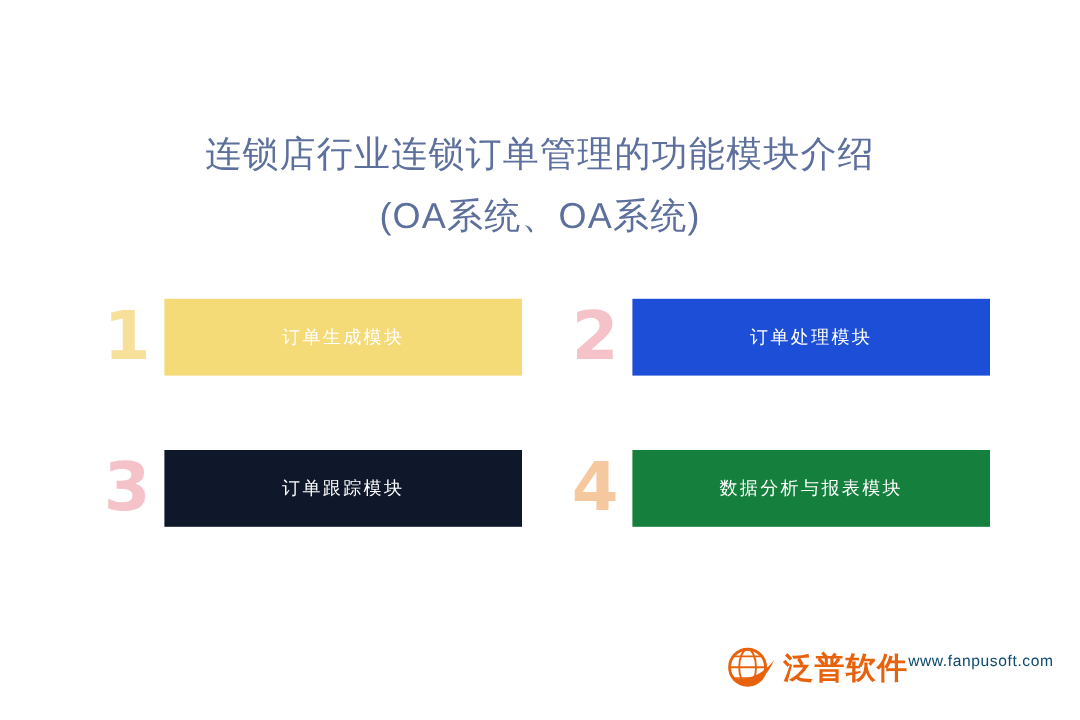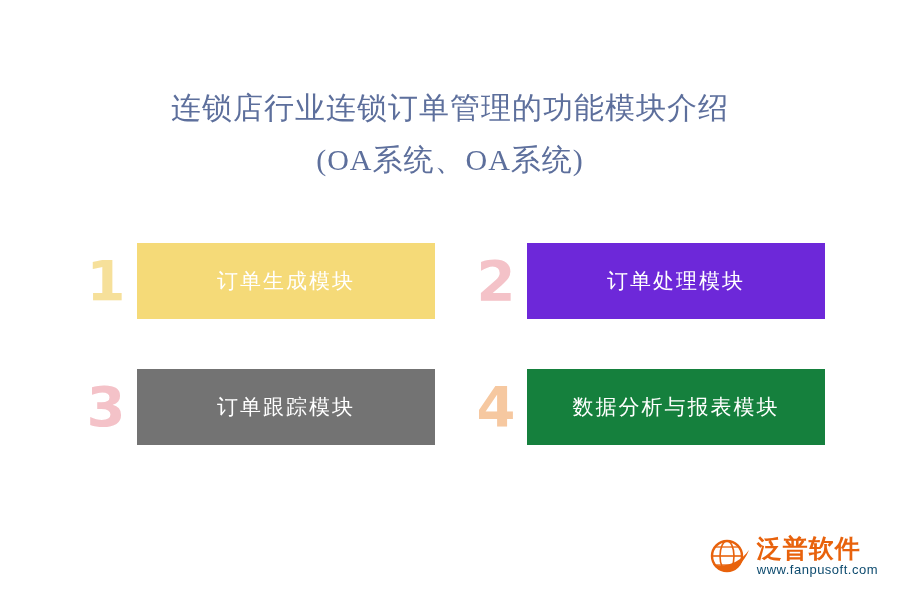--- a/index.html
+++ b/index.html
@@ -15,29 +15,29 @@
   }
   .slide {
     position: relative;
     width: 900px;
     height: 600px;
     background: #ffffff;
     box-sizing: border-box;
   }
   .title-block {
     position: absolute;
-    top: 82px;
+    top: 103px;
     left: 0;
     width: 900px;
     text-align: center;
     color: #5d6f9c;
     font-size: 30px;
     line-height: 52px;
     letter-spacing: 1px;
-    font-family: Liberation Serif, serif;
+    font-family: Liberation Sans, sans-serif;
   }
   .title-line {
     display: block;
     white-space: nowrap;
   }
   .cards {
     position: absolute;
     top: 236px;
     left: 0;
     width: 900px;
@@ -62,46 +62,46 @@
     width: 62px;
     flex: 0 0 62px;
     text-align: center;
     font-size: 56px;
     line-height: 90px;
     font-family: "DejaVu Sans", sans-serif;
     font-weight: bold;
   }
   .card-bar {
     flex: 1 1 auto;
-    height: 76px;
+    height: 64px;
     display: flex;
     align-items: center;
     justify-content: center;
     color: #ffffff;
-    font-size: 21px;
+    font-size: 15px;
     letter-spacing: 2px;
     font-family: "DejaVu Sans", sans-serif;
   }
   .logo {
     position: absolute;
     right: 22px;
     bottom: 22px;
     display: flex;
     flex-direction: row;
     align-items: center;
   }
   .logo-mark {
     width: 44px;
     height: 44px;
     margin-right: 6px;
     flex: 0 0 44px;
   }
   .logo-text {
     display: flex;
-    flex-direction: column;
+    flex-direction: row;
     align-items: flex-start;
   }
   .logo-name {
     font-size: 25px;
     font-weight: bold;
     color: #e8620c;
     letter-spacing: 1px;
     line-height: 27px;
     font-family: "DejaVu Sans", sans-serif;
   }
@@ -127,30 +127,30 @@
 
     <div class="card-row">
       <div class="card">
         <div class="card-num" style="color: rgb(246, 224, 154);">1</div>
         <div class="card-bar" style="background: rgb(245, 218, 120);">
           <span>订单生成模块</span>
         </div>
       </div>
       <div class="card">
         <div class="card-num" style="color: rgb(244, 194, 200);">2</div>
-        <div class="card-bar" style="background: #6d28d9; font-family: Liberation Mono, monospace;">
+        <div class="card-bar" style="background: #1d4ed8; font-family: Liberation Mono, monospace;">
           <span>订单处理模块</span>
         </div>
       </div>
     </div>
 
     <div class="card-row">
       <div class="card">
         <div class="card-num" style="color: rgb(244, 194, 200);">3</div>
-        <div class="card-bar" style="background: #737373;">
+        <div class="card-bar" style="background: #0f172a;">
           <span>订单跟踪模块</span>
         </div>
       </div>
       <div class="card">
         <div class="card-num" style="color: rgb(246, 200, 160);">4</div>
         <div class="card-bar" style="background: #15803d;">
           <span>数据分析与报表模块</span>
         </div>
       </div>
     </div>

